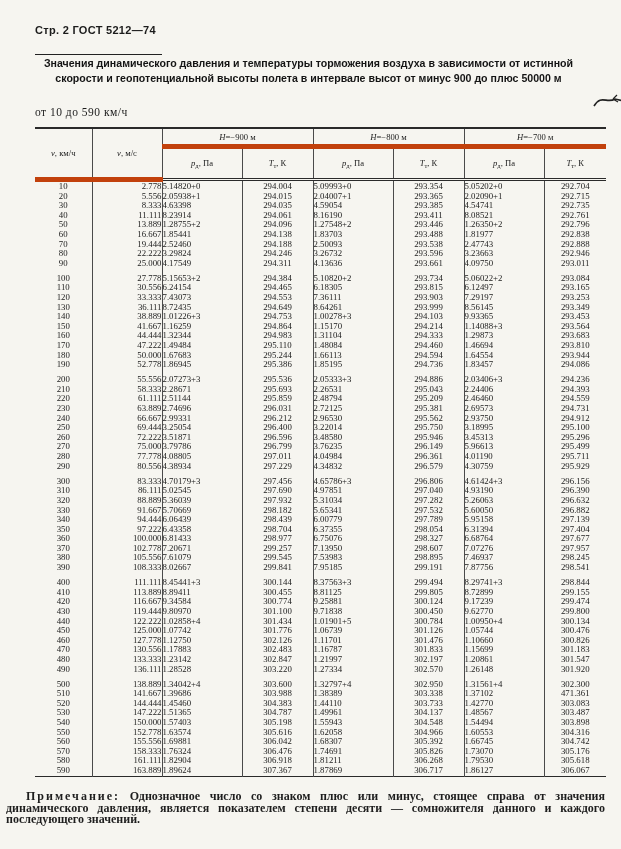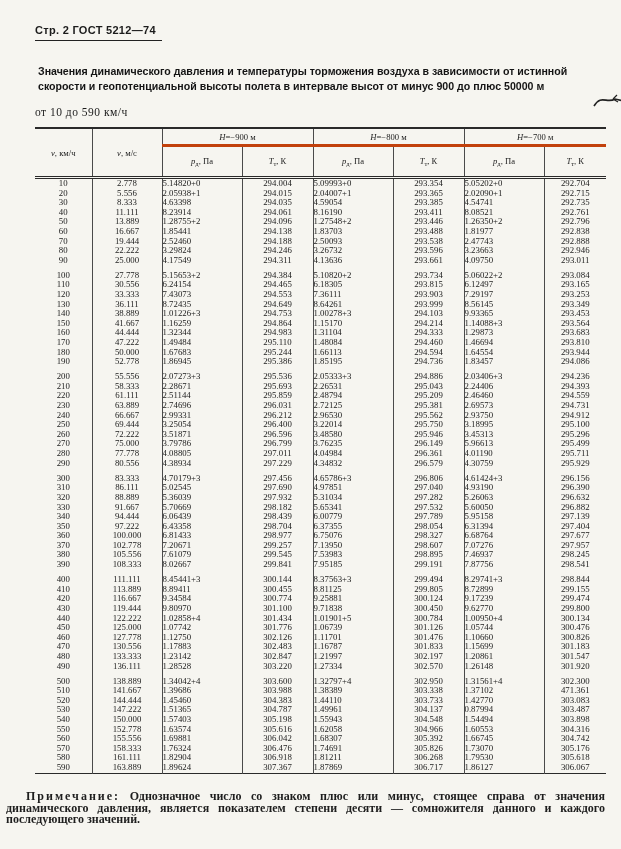--- a/index.html
+++ b/index.html
@@ -4,49 +4,49 @@
 <style>
   html,body{margin:0;padding:0;}
   body{
     width:621px;height:849px;position:relative;
     background:#f6f5f0;color:#1b1b1b;overflow:hidden;
     font-family:"Liberation Serif",serif;
   }
   .page-header{
     position:absolute;left:35px;top:24px;
     font-family:"Liberation Sans",sans-serif;font-size:11px;font-weight:bold;
-    border-bottom:1.2px solid #222;padding-bottom:4px;padding-right:6px;
+    border-bottom:1.2px solid #222;padding-bottom:18px;padding-right:6px;
     letter-spacing:.3px;
   }
   .doc-title{
-    position:absolute;left:38px;right:42px;top:56px;
+    position:absolute;left:38px;right:42px;top:56px;text-align:center;
     font-family:"Liberation Sans",sans-serif;font-weight:bold;font-size:10.6px;
-    line-height:15px;color:#141414;margin-top:8px;
+    line-height:15px;color:#141414;
   }
   .subtitle{
     position:absolute;left:35px;top:106px;font-size:11.5px;letter-spacing:.5px;text-align:center;
   }
   .hand-mark{position:absolute;right:-4px;top:90px;}
   table.data{
     position:absolute;left:35px;top:127px;border-collapse:collapse;table-layout:fixed;
     font-size:8.8px;border-top:2.5px solid #2a2a2a;border-bottom:1.2px solid #2a2a2a;
   }
   table.data th,table.data td{
     padding:0;margin:0;border-right:1px solid #4a4a4a;font-weight:normal;
     white-space:nowrap;overflow:hidden;
   }
   table.data th:last-child,table.data td:last-child{border-right:none;}
   thead{border-bottom:3.5px double #2a2a2a;}
-  tr.group-head th{height:15px;border-bottom:3px solid #c2410c;font-size:8.6px;text-align:center;}
+  tr.group-head th{height:15px;border-bottom:5px solid #c2410c;font-size:8.6px;text-align:center;}
   tr.sub-head th{height:29px;font-size:8.6px;text-align:center;}
   th.vcol{font-size:8.6px;text-align:center;}
   tbody td{height:9.6px;line-height:9.6px;}
   tr.gap-row td{height:5.5px;line-height:5.5px;}
   td.c0{text-align:center;padding-right:29px;}
-  td.c1{text-align:center;padding-right:23px;}
+  td.c1{text-align:right;padding-right:23px;}
   td.c2,td.c4,td.c6{text-align:left;padding-left:9px;}
   td.c3,td.c5,td.c7{text-align:center;}
   sub{font-size:6.5px;vertical-align:-2px;}
   .note{
     position:absolute;left:6px;right:16px;top:791px;
     font-size:12px;line-height:11.5px;text-align:justify;text-indent:20px;color:#1e1e1e;font-weight:bold;
   }
   .note .note-label{letter-spacing:2px;}
 </style>
 </head>
@@ -665,21 +665,21 @@
         <td class="c6">1.42770</td>
         <td class="c7">303.083</td>
       </tr>
       <tr>
         <td class="c0">530</td>
         <td class="c1">147.222</td>
         <td class="c2">1.51365</td>
         <td class="c3">304.787</td>
         <td class="c4">1.49961</td>
         <td class="c5">304.137</td>
-        <td class="c6">0.87994</td>
+        <td class="c6">1.48567</td>
         <td class="c7">303.487</td>
       </tr>
       <tr>
         <td class="c0">540</td>
         <td class="c1">150.000</td>
         <td class="c2">1.57403</td>
         <td class="c3">305.198</td>
         <td class="c4">1.55943</td>
         <td class="c5">304.548</td>
         <td class="c6">1.54494</td>

